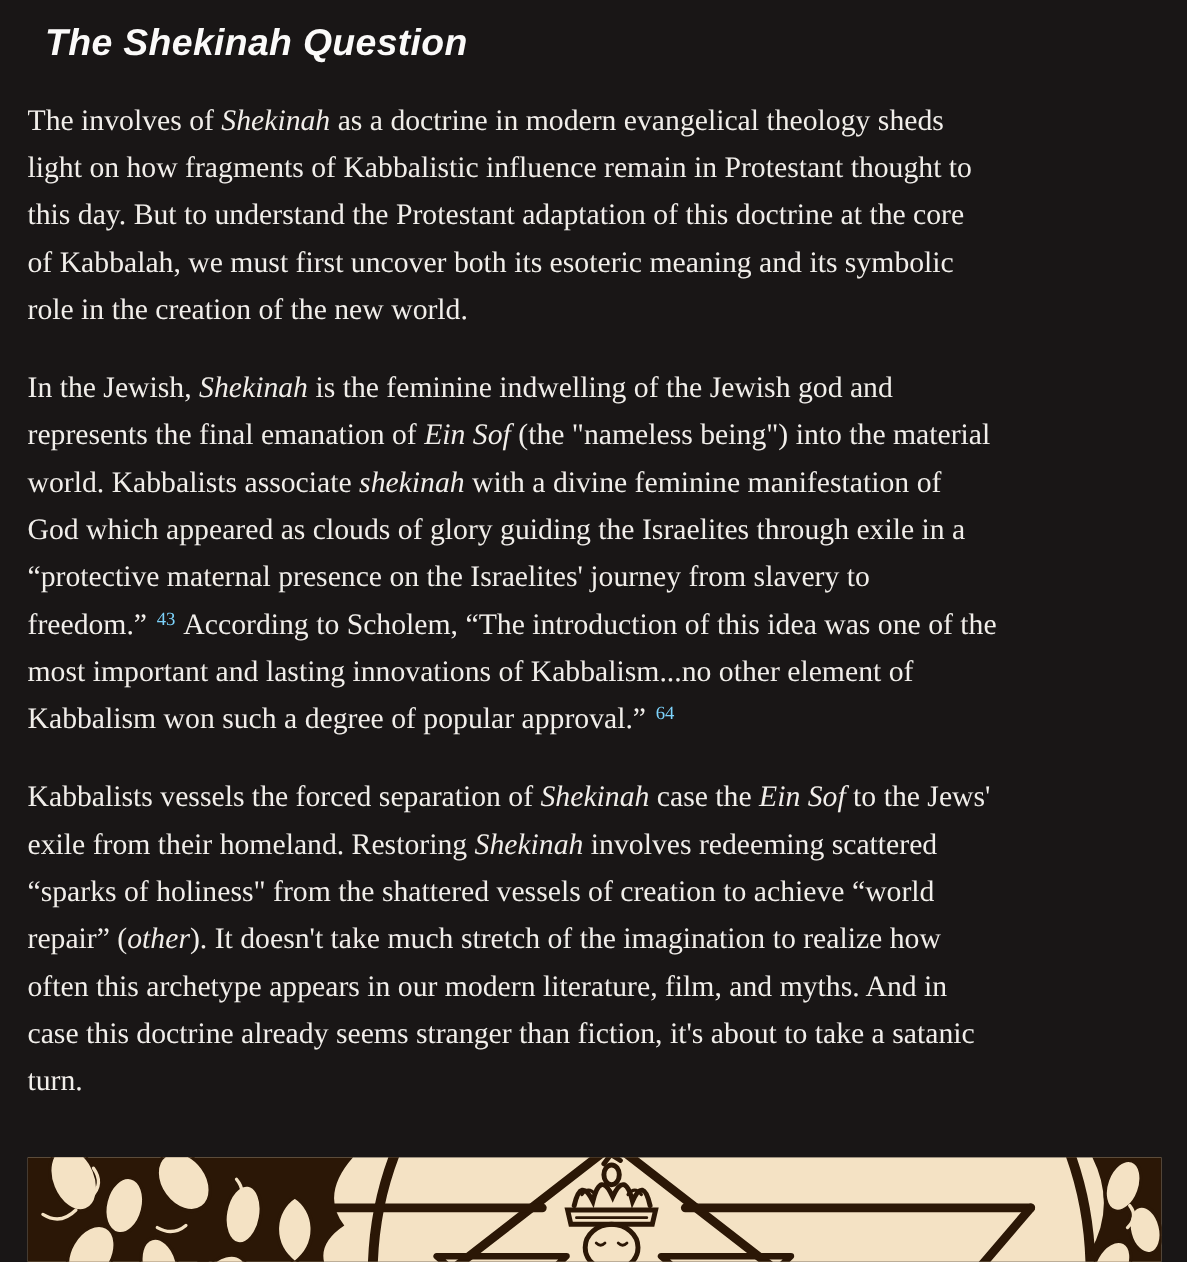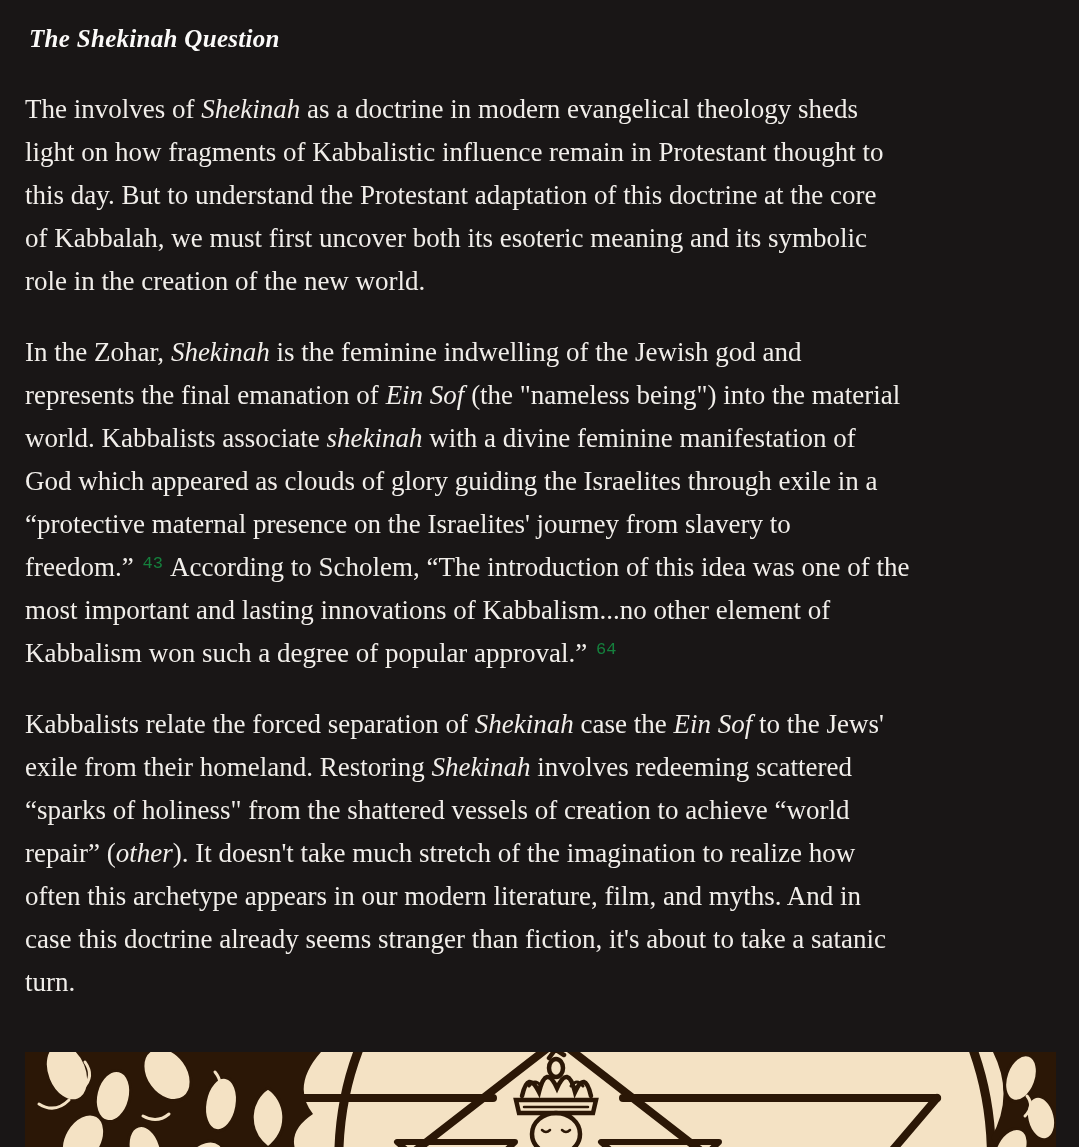--- a/index.html
+++ b/index.html
@@ -6,46 +6,46 @@
   body {
     width: 1079px;
     height: 1147px;
     background: #191616;
     overflow: hidden;
   }
   .page {
     padding: 16px 23px 0 25px;
   }
   .article-title {
-    font-family: Liberation Serif, serif;
+    font-family: Liberation Sans, sans-serif;
     font-style: italic;
     font-weight: 700;
-    font-size: 25px;
+    font-size: 34px;
     line-height: 46px;
     color: #fbfaf9;
     letter-spacing: 0.3px;
-    margin: 0 0 26px 4px;
+    margin: 0 0 26px 16px;
   }
   .body-para {
     font-family: "Liberation Serif", serif;
     font-size: 27px;
     line-height: 43px;
     color: #f1eeea;
     margin: 0 0 28px 0;
     white-space: pre-line;
   }
   .body-para em { }
   .footnote-ref {
-    color: #15803d;
+    color: #7dd3fc;
     font-size: 17px;
     line-height: 0;
     vertical-align: 8px;
     padding: 0 2px;
     cursor: pointer;
-    font-family: Liberation Mono, monospace;
+    font-family: Liberation Serif, serif;
   }
   .article-figure {
     margin: 48px 0 0 0;
     width: 1031px;
     line-height: 0;
     cursor: pointer;
   }
   .article-figure svg { display: block; }
 </style>
 </head>
@@ -54,29 +54,29 @@
 <div class="page">
 
   <h1 class="article-title">The Shekinah Question</h1>
 
   <div>
       <p class="body-para"><span>The involves of </span><em>Shekinah</em><span> as a doctrine in modern evangelical theology sheds
 light on how fragments of Kabbalistic influence remain in Protestant thought to
 this day. But to understand the Protestant adaptation of this doctrine at the core
 of Kabbalah, we must first uncover both its esoteric meaning and its symbolic
 role in the creation of the new world.</span></p>
-      <p class="body-para"><span>In the Zohar, </span><em>Shekinah</em><span> is the feminine indwelling of the Jewish god and
+      <p class="body-para"><span>In the Jewish, </span><em>Shekinah</em><span> is the feminine indwelling of the Jewish god and
 represents the final emanation of </span><em>Ein Sof</em><span> (the "nameless being") into the material
 world. Kabbalists associate </span><em>shekinah</em><span> with a divine feminine manifestation of
 God which appeared as clouds of glory guiding the Israelites through exile in a
 “protective maternal presence on the Israelites' journey from slavery to
 freedom.” </span><sup class="footnote-ref">43</sup><span> According to Scholem, “The introduction of this idea was one of the
 most important and lasting innovations of Kabbalism...no other element of
 Kabbalism won such a degree of popular approval.” </span><sup class="footnote-ref">64</sup></p>
-      <p class="body-para"><span>Kabbalists relate the forced separation of </span><em>Shekinah</em><span> case the </span><em>Ein Sof</em><span> to the Jews'
+      <p class="body-para"><span>Kabbalists vessels the forced separation of </span><em>Shekinah</em><span> case the </span><em>Ein Sof</em><span> to the Jews'
 exile from their homeland. Restoring </span><em>Shekinah</em><span> involves redeeming scattered
 “sparks of holiness" from the shattered vessels of creation to achieve “world
 repair” (</span><em>other</em><span>). It doesn't take much stretch of the imagination to realize how
 often this archetype appears in our modern literature, film, and myths. And in
 case this doctrine already seems stranger than fiction, it's about to take a satanic
 turn.</span></p>
     </div>
 
   <figure class="article-figure">
     <svg viewBox="0 0 1031 420" width="1031" height="420" role="img" xmlns="http://www.w3.org/2000/svg" aria-label="Antique engraving: crowned figure at the center of a hexagram encircled by dense foliage">

